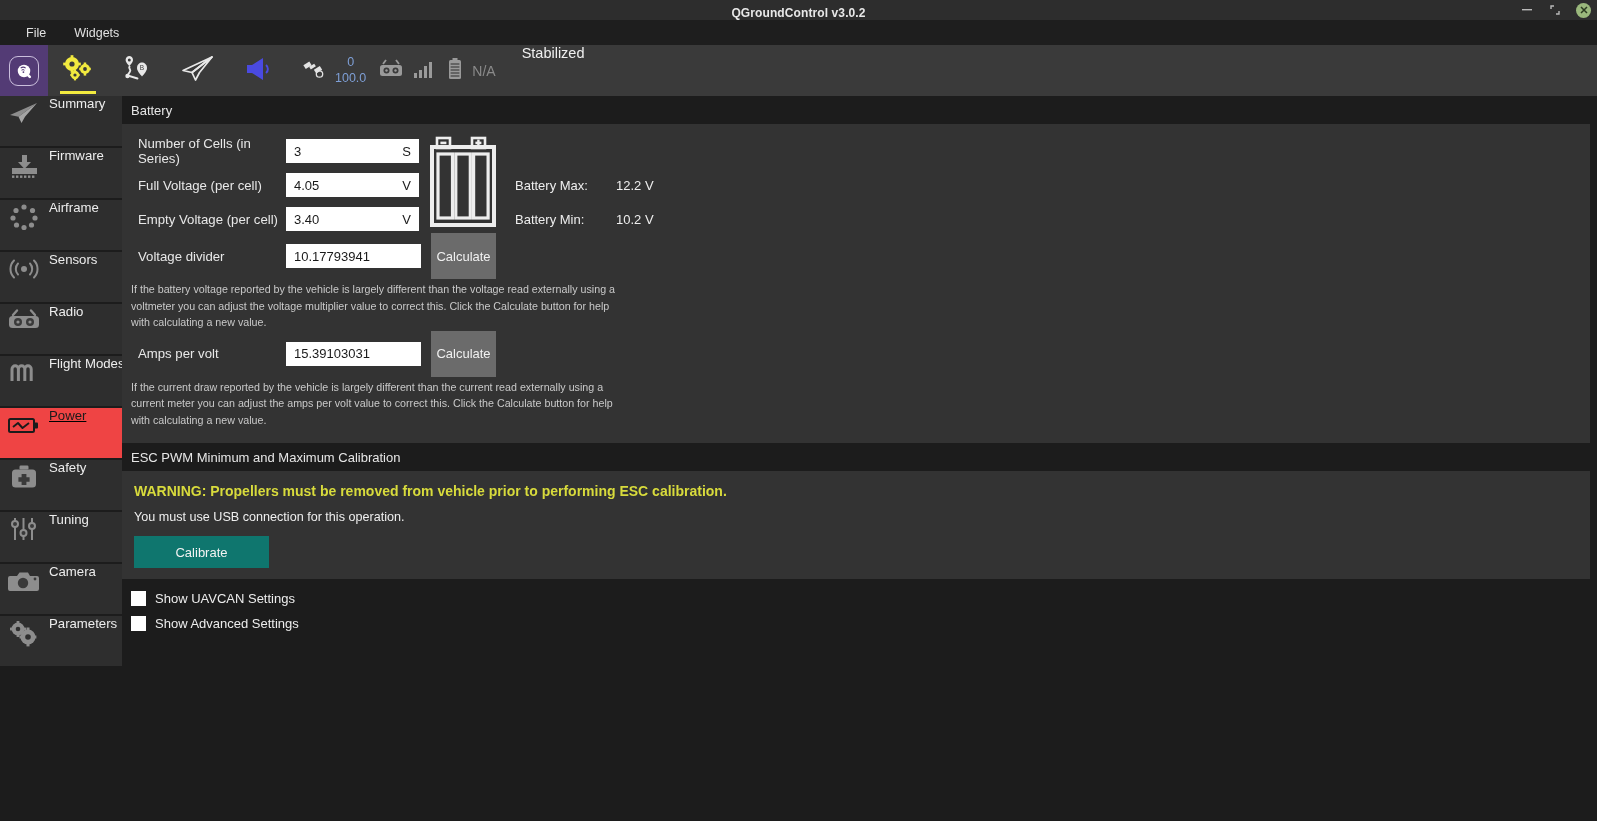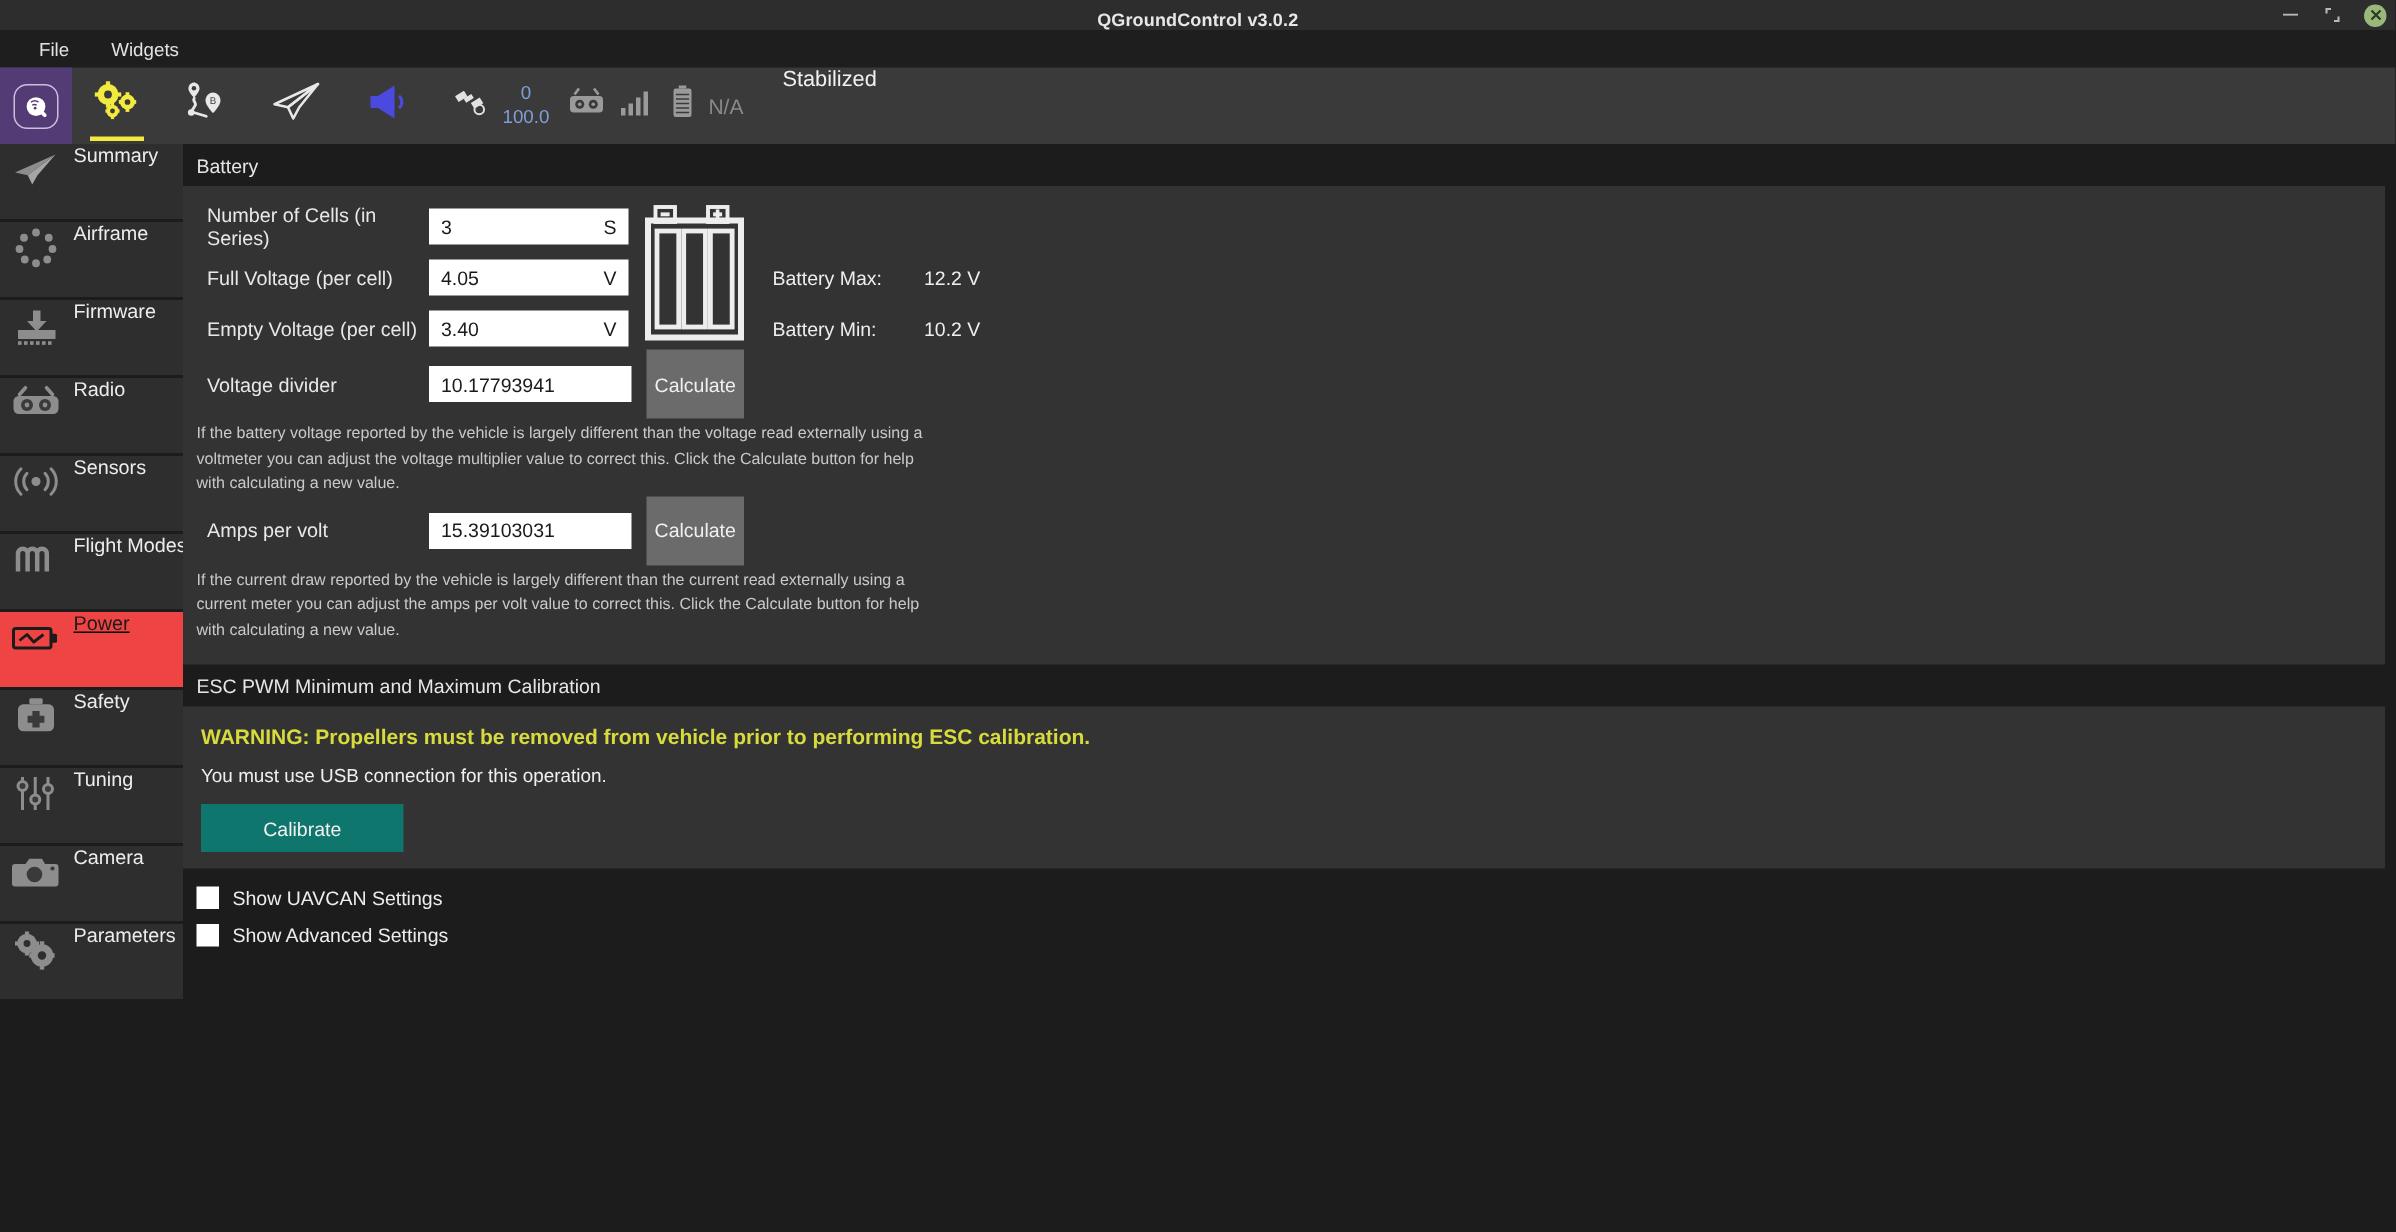--- a/index.html
+++ b/index.html
@@ -349,81 +349,81 @@
         <svg width="34" height="26" viewBox="0 0 34 26">
           <path d="M30 3 L3 15 L11.5 16.8 L30 3 Z" fill="#8d8d8d"></path>
           <path d="M30 3 L11.5 16.8 L14.5 23 L18 16.8 L30 3 Z" fill="#a5a5a5"></path>
         </svg>
       </span>
       <span class="side-label">Summary</span>
     </div>
 
     <div class="side-item">
       <span class="side-icon">
+        <svg width="34" height="28" viewBox="0 0 34 28">
+          <path d="M15 4 H20 V11 H24 L17.5 18 L11 11 H15 Z" fill="#8d8d8d"></path>
+          <path d="M5 17 H30 V23 H5 Z" fill="#8d8d8d"></path>
+          <g fill="#8d8d8d">
+            <rect x="5" y="24.5" width="2.4" height="2.4"></rect>
+              <rect x="9" y="24.5" width="2.4" height="2.4"></rect>
+            <rect x="13" y="24.5" width="2.4" height="2.4"></rect>
+              <rect x="17" y="24.5" width="2.4" height="2.4"></rect>
+            <rect x="21" y="24.5" width="2.4" height="2.4"></rect>
+              <rect x="25" y="24.5" width="2.4" height="2.4"></rect>
+          </g>
+        </svg>
+      </span>
+      <span class="side-label">Firmware</span>
+    </div>
+
+    <div class="side-item">
+      <span class="side-icon">
         <svg width="34" height="30" viewBox="0 0 34 30">
           <g fill="#8d8d8d">
             <circle cx="17" cy="5" r="2.6"></circle>
               <circle cx="25.5" cy="8.5" r="2.6"></circle>
             <circle cx="28" cy="16" r="2.6"></circle>
               <circle cx="24.5" cy="23" r="2.6"></circle>
             <circle cx="17" cy="25.5" r="2.6"></circle>
               <circle cx="9.5" cy="23" r="2.6"></circle>
             <circle cx="6" cy="16" r="2.6"></circle>
               <circle cx="9" cy="8.5" r="2.6"></circle>
           </g>
         </svg>
       </span>
       <span class="side-label">Airframe</span>
     </div>
 
     <div class="side-item">
       <span class="side-icon">
-        <svg width="34" height="28" viewBox="0 0 34 28">
-          <path d="M15 4 H20 V11 H24 L17.5 18 L11 11 H15 Z" fill="#8d8d8d"></path>
-          <path d="M5 17 H30 V23 H5 Z" fill="#8d8d8d"></path>
-          <g fill="#8d8d8d">
-            <rect x="5" y="24.5" width="2.4" height="2.4"></rect>
-              <rect x="9" y="24.5" width="2.4" height="2.4"></rect>
-            <rect x="13" y="24.5" width="2.4" height="2.4"></rect>
-              <rect x="17" y="24.5" width="2.4" height="2.4"></rect>
-            <rect x="21" y="24.5" width="2.4" height="2.4"></rect>
-              <rect x="25" y="24.5" width="2.4" height="2.4"></rect>
-          </g>
-        </svg>
-      </span>
-      <span class="side-label">Firmware</span>
-    </div>
-
-    <div class="side-item">
-      <span class="side-icon">
-        <svg width="36" height="26" viewBox="0 0 36 26">
-          <rect x="3" y="8" width="30" height="12" rx="3.5" fill="#8d8d8d"></rect>
-          <circle cx="12" cy="14" r="4" fill="#3a3a3a"></circle>
-            <circle cx="12" cy="14" r="1.6" fill="#8d8d8d"></circle>
-          <circle cx="24" cy="14" r="4" fill="#3a3a3a"></circle>
-            <circle cx="24" cy="14" r="1.6" fill="#8d8d8d"></circle>
-          <path d="M7 7 L11 2.5 M29 7 L25 2.5" stroke="#8d8d8d" stroke-width="2.4" stroke-linecap="round"></path>
-        </svg>
-      </span>
-      <span class="side-label">Radio</span>
-    </div>
-
-    <div class="side-item">
-      <span class="side-icon">
         <svg width="36" height="26" viewBox="0 0 36 26">
           <circle cx="18" cy="13" r="3" fill="#8d8d8d"></circle>
           <g stroke="#8d8d8d" fill="none" stroke-width="2" stroke-linecap="round">
             <path d="M12 7.5 A8 8 0 0 0 12 18.5"></path>
             <path d="M24 7.5 A8 8 0 0 1 24 18.5"></path>
             <path d="M8 4.5 A12 12 0 0 0 8 21.5"></path>
             <path d="M28 4.5 A12 12 0 0 1 28 21.5"></path>
           </g>
         </svg>
       </span>
       <span class="side-label">Sensors</span>
+    </div>
+
+    <div class="side-item">
+      <span class="side-icon">
+        <svg width="36" height="26" viewBox="0 0 36 26">
+          <rect x="3" y="8" width="30" height="12" rx="3.5" fill="#8d8d8d"></rect>
+          <circle cx="12" cy="14" r="4" fill="#3a3a3a"></circle>
+            <circle cx="12" cy="14" r="1.6" fill="#8d8d8d"></circle>
+          <circle cx="24" cy="14" r="4" fill="#3a3a3a"></circle>
+            <circle cx="24" cy="14" r="1.6" fill="#8d8d8d"></circle>
+          <path d="M7 7 L11 2.5 M29 7 L25 2.5" stroke="#8d8d8d" stroke-width="2.4" stroke-linecap="round"></path>
+        </svg>
+      </span>
+      <span class="side-label">Radio</span>
     </div>
 
     <div class="side-item">
       <span class="side-icon">
         <svg width="34" height="26" viewBox="0 0 34 26">
           <path d="M5 21 L5 9 A3.2 3.2 0 0 1 11.4 9 L11.4 21 M11.4 21 L11.4 9 A3.2 3.2 0 0 1 17.8 9 L17.8 21 M17.8 21 L17.8 9 A3.2 3.2 0 0 1 24.2 9 L24.2 21" stroke="#8d8d8d" stroke-width="3" fill="none"></path>
         </svg>
       </span>
       <span class="side-label">Flight Modes</span>
     </div>

